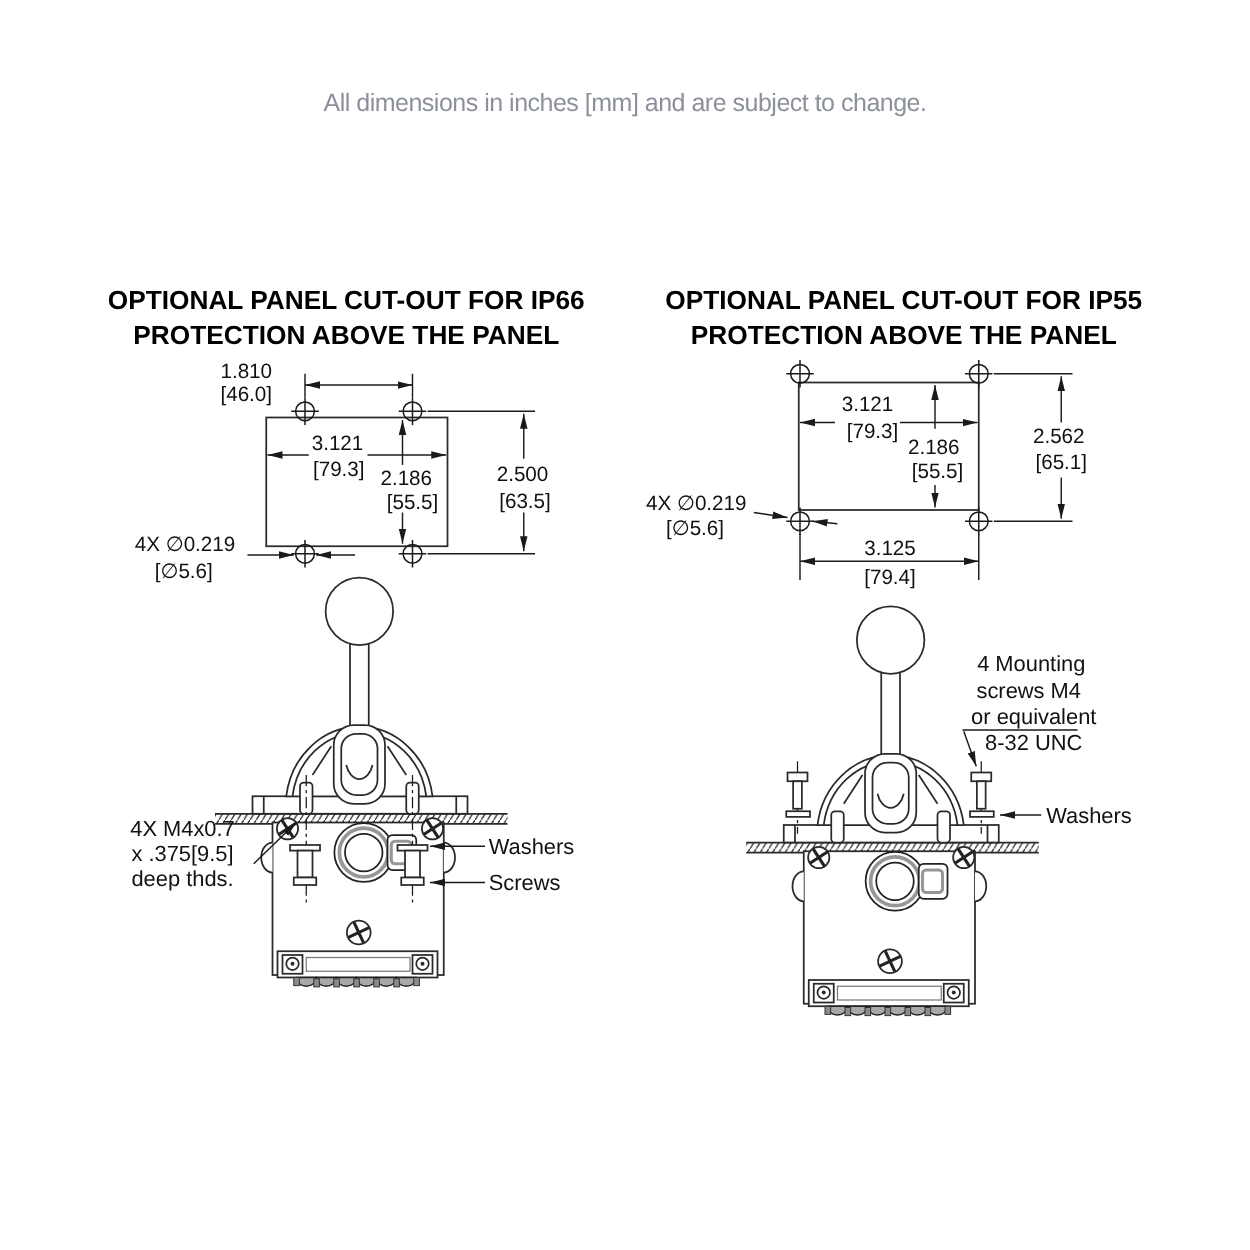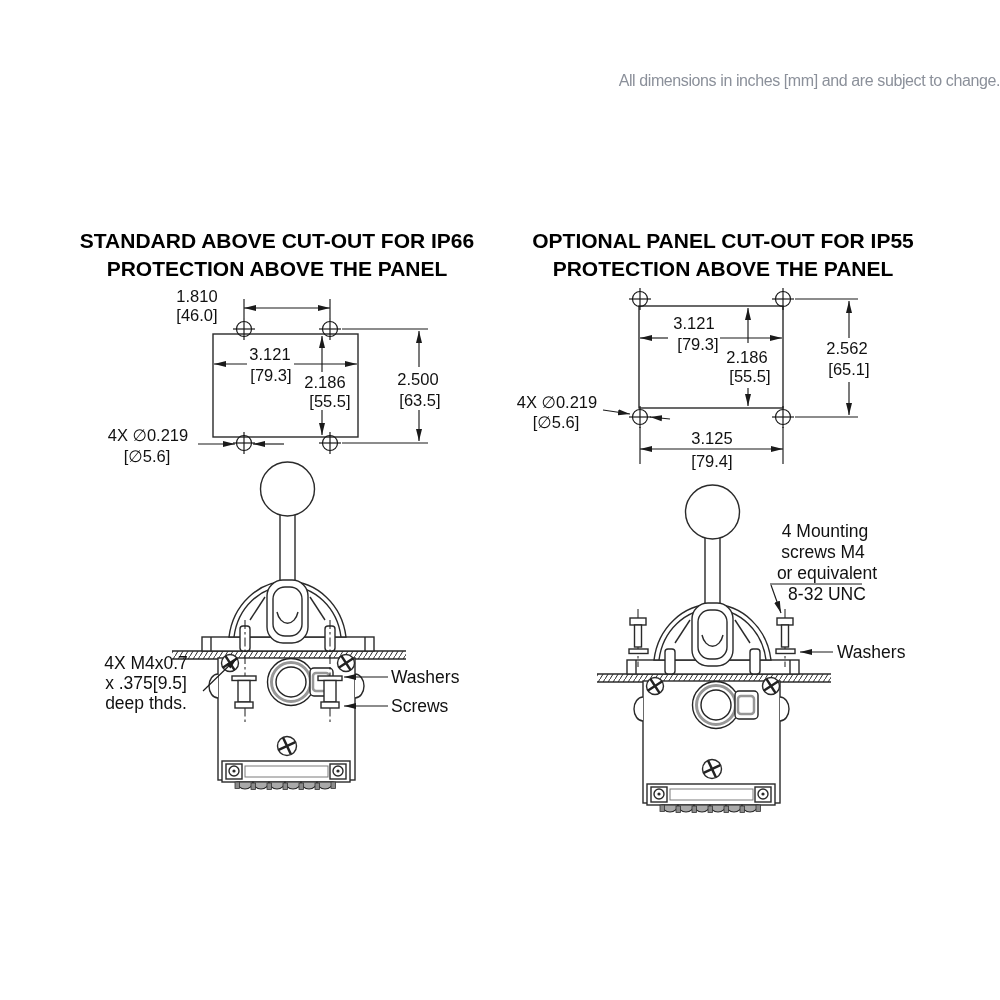--- a/index.html
+++ b/index.html
@@ -1,19 +1,19 @@
 <!DOCTYPE html>
 <html><head>
 <meta charset="utf-8">
 <style>
   html,body{margin:0;padding:0;background:#fff;}
   .canvas{position:relative;width:1000px;height:1000px;background:#ffffff;overflow:hidden;
           font-family:"Liberation Sans",sans-serif;}
-  .note{position:absolute;top:72px;left:0;width:1000px;text-align:right;
-        font-size:16px;letter-spacing:-0.4px;color:#8b909a;}
+  .note{position:absolute;top:72px;left:0;width:1000px;text-align:center;
+        font-size:20px;letter-spacing:-0.4px;color:#8b909a;}
   .view-title{position:absolute;top:227px;width:446px;text-align:center;
         font-weight:bold;font-size:21px;line-height:27.5px;color:#000;}
   .view-title.left{left:54px;}
   .view-title.right{left:500px;text-align:center;}
   svg{position:absolute;top:0;left:0;}
   svg text{font-family:"Liberation Sans",sans-serif;fill:#111;}
   .dim{font-size:16.5px;}
   .lbl{font-size:17.5px;}
   .ln{stroke:#2a2a2a;stroke-width:1.4;fill:none;}
   .lnw{stroke:#2a2a2a;stroke-width:1.4;fill:#fff;}
@@ -21,21 +21,21 @@
   .cl{stroke:#1a1a1a;stroke-width:1;fill:none;stroke-dasharray:9 3 2.5 3;}
 </style>
 </head>
 <body>
 
 <div class="canvas">
 
   <div class="note">All dimensions in inches [mm] and are subject to change.</div>
 
   <div class="view-title left">
-    <div>STANDARD ABOVE CUT-OUT FOR IP66</div>
+    <div>OPTIONAL PANEL CUT-OUT FOR IP66</div>
     <div>PROTECTION ABOVE THE PANEL</div>
   </div>
 
   <div class="view-title right">
     <div>OPTIONAL PANEL CUT-OUT FOR IP55</div>
     <div>PROTECTION ABOVE THE PANEL</div>
   </div>
 
   <svg width="1000" height="1000" viewBox="0 0 1000 1000">
     <defs>

